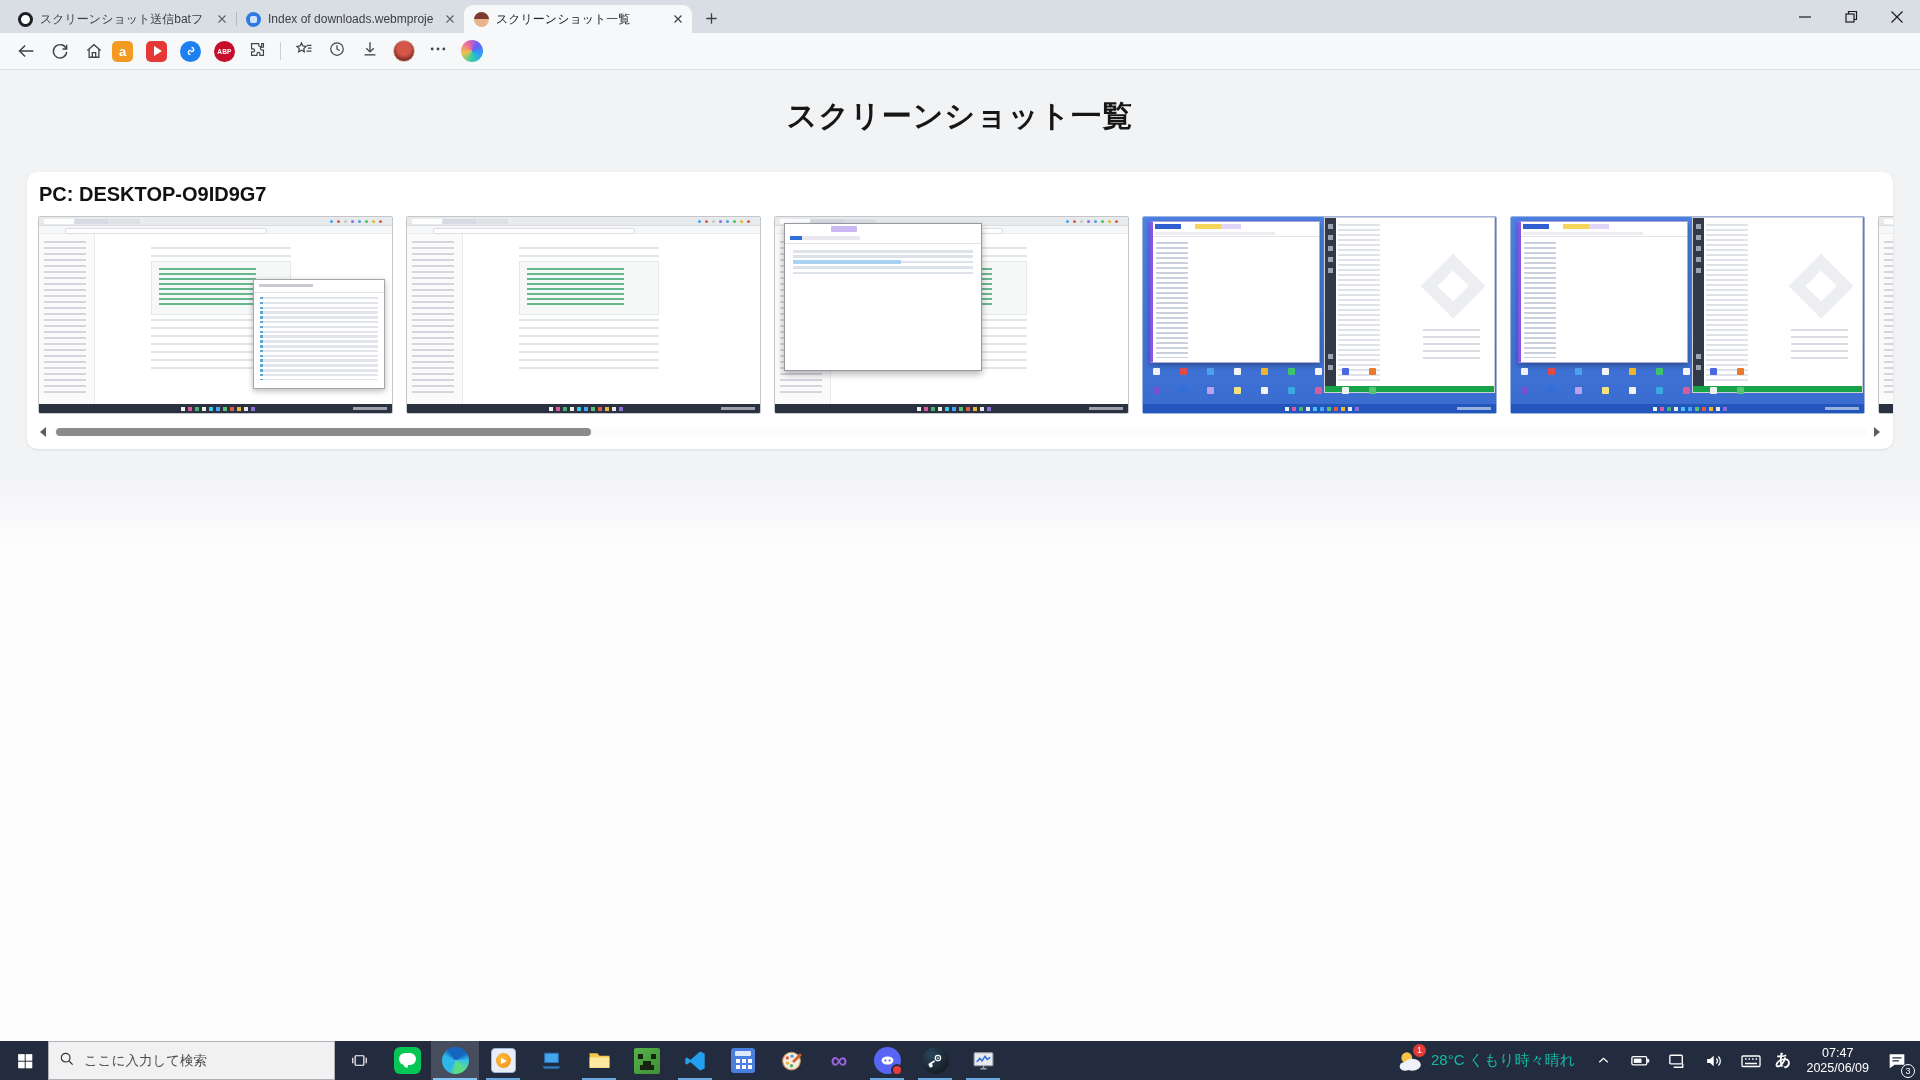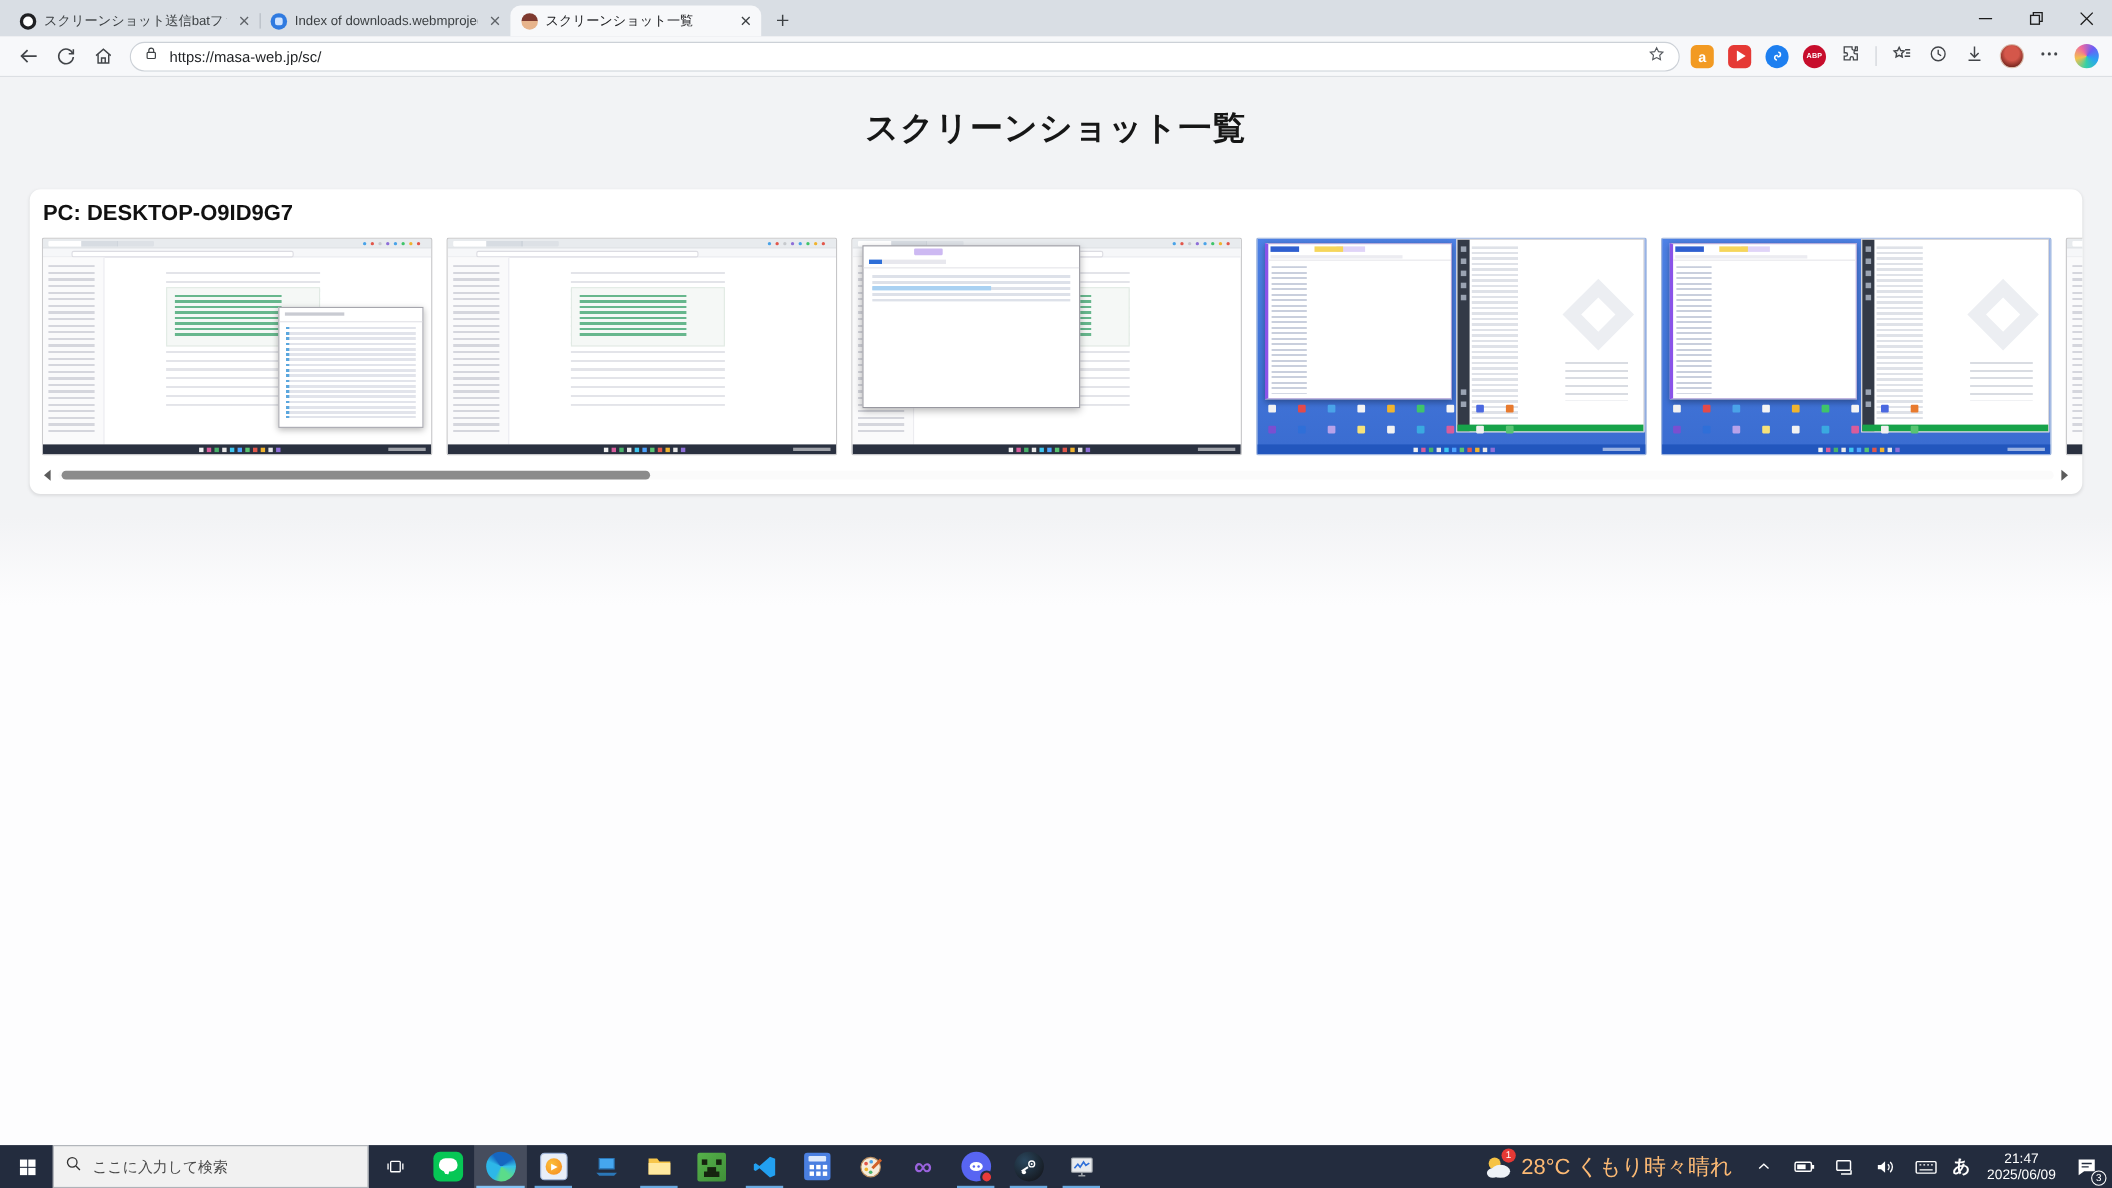--- a/index.html
+++ b/index.html
@@ -146,21 +146,21 @@
   .icon-mc { width:26px; height:26px; border-radius:2px; background:linear-gradient(135deg,#56b14a,#3f8f38); position:relative; }
   .icon-mc::before { content:""; position:absolute; left:4px; top:6px; width:5px; height:5px; background:#16230f; box-shadow:13px 0 0 #16230f; }
   .icon-mc::after { content:""; position:absolute; left:9px; top:13px; width:8px; height:5px; background:#16230f; box-shadow:-3px 4px 0 #16230f,3px 4px 0 #16230f; }
   .icon-discord { width:27px; height:27px; border-radius:50%; background:#5865f2; position:relative; display:flex; align-items:center; justify-content:center; }
   .icon-discord .dot { position:absolute; right:-2px; bottom:-2px; width:12px; height:12px; border-radius:50%; background:#e83b3b; border:2px solid #232c3e; }
   .icon-steam { width:27px; height:27px; border-radius:50%; background:radial-gradient(circle at 35% 30%,#2a475e,#171d25 75%); display:flex; align-items:center; justify-content:center; }
   .icon-vs { color:#9a63dd; font-size:23px; font-weight:bold; line-height:1; }
 
   .tray { margin-left:auto; display:flex; align-items:center; gap:11px; padding-right:10px; }
   .tray-weather { display:flex; align-items:center; gap:8px; padding:0 4px; position:relative; }
-  .weather-text { color:#fdba74; font-size:20px; white-space:nowrap; }
+  .weather-text { color:#14b8a6; font-size:15px; white-space:nowrap; }
   .tray-icon { width:26px; height:26px; display:flex; align-items:center; justify-content:center; position:relative; }
   .ime { color:#fff; font-size:16px; font-weight:bold; }
   .clock { color:#fff; font-size:12.5px; text-align:center; line-height:15px; white-space:nowrap; padding:0 4px; }
   .action-badge { right:-5px; bottom:-4px; width:14px; height:14px; background:#232c3e; border:1.5px solid #fff; }
   .weather-badge { left:16px; top:-4px; width:13px; height:13px; background:#e53935; }
 </style>
 </head>
 <body>
 
 <div>
@@ -231,34 +231,20 @@
           <path d="M19.5 9.5A8 8 0 1 0 20 13"></path>
           <path d="M20 4.5v5h-5"></path>
         </svg>
     </div>
     <div class="nav-btn">
       <svg width="20" height="20" viewBox="0 0 24 24" fill="none" stroke="#424549" stroke-width="1.6">
           <path d="M4 11.5L12 4.5l8 7"></path>
           <path d="M6.2 10v9.5h11.6V10"></path>
           <path d="M10 19.5v-5.5h4v5.5"></path>
         </svg>
-    </div>
-    <div class="addressbar">
-      <span>
-        <svg width="15" height="15" viewBox="0 0 24 24" fill="none" stroke="#3c4043" stroke-width="1.7">
-            <rect x="6" y="10.5" width="12" height="9" rx="1.5"></rect>
-            <path d="M8.5 10.5V7.8a3.5 3.5 0 0 1 7 0v2.7"></path>
-          </svg>
-      </span>
-      <span class="addr-url">https://masa-web.jp/sc/</span>
-      <span>
-        <svg width="18" height="18" viewBox="0 0 24 24" fill="none" stroke="#55595e" stroke-width="1.4">
-            <path d="M12 4.5l2.35 4.76 5.25.76-3.8 3.7.9 5.23L12 16.48l-4.7 2.47.9-5.23-3.8-3.7 5.25-.76z"></path>
-          </svg>
-      </span>
     </div>
     <div class="ext-row">
       <span class="ext-chip ext-amazon">a</span>
       <span class="ext-chip ext-play"></span>
       <span class="ext-chip ext-shazam">
         <svg width="14" height="14" viewBox="0 0 24 24" fill="none" stroke="#fff" stroke-width="2.4">
             <path d="M13 6a3.5 3.5 0 0 1 0 7h-1.5"></path>
             <path d="M11 18a3.5 3.5 0 0 1 0-7h1.5"></path>
           </svg>
       </span>
@@ -548,21 +534,21 @@
         </svg>
     </span>
     <span class="tray-icon">
       <svg width="24" height="24" viewBox="0 0 24 24" fill="none" stroke="#fff" stroke-width="1.3">
           <rect x="3" y="7" width="18" height="10.5" rx="1"></rect>
           <path d="M6 10h1.6M9.5 10h1.6M13 10h1.6M16.5 10h1.6M6 14.5h12"></path>
         </svg>
     </span>
     <span class="ime">あ</span>
     <div class="clock">
-      <div>21:47</div>
+      <div>07:47</div>
       <div>2025/06/09</div>
     </div>
     <span class="tray-icon">
       <svg width="22" height="22" viewBox="0 0 24 24">
           <path d="M4 4.5h16v11.5H9.5L4 20z" fill="#fff"></path>
           <path d="M7 8.5h10M7 11.8h7" stroke="#232c3e" stroke-width="1.4"></path>
         </svg>
       <span class="badge action-badge">3</span>
     </span>
   </div>

